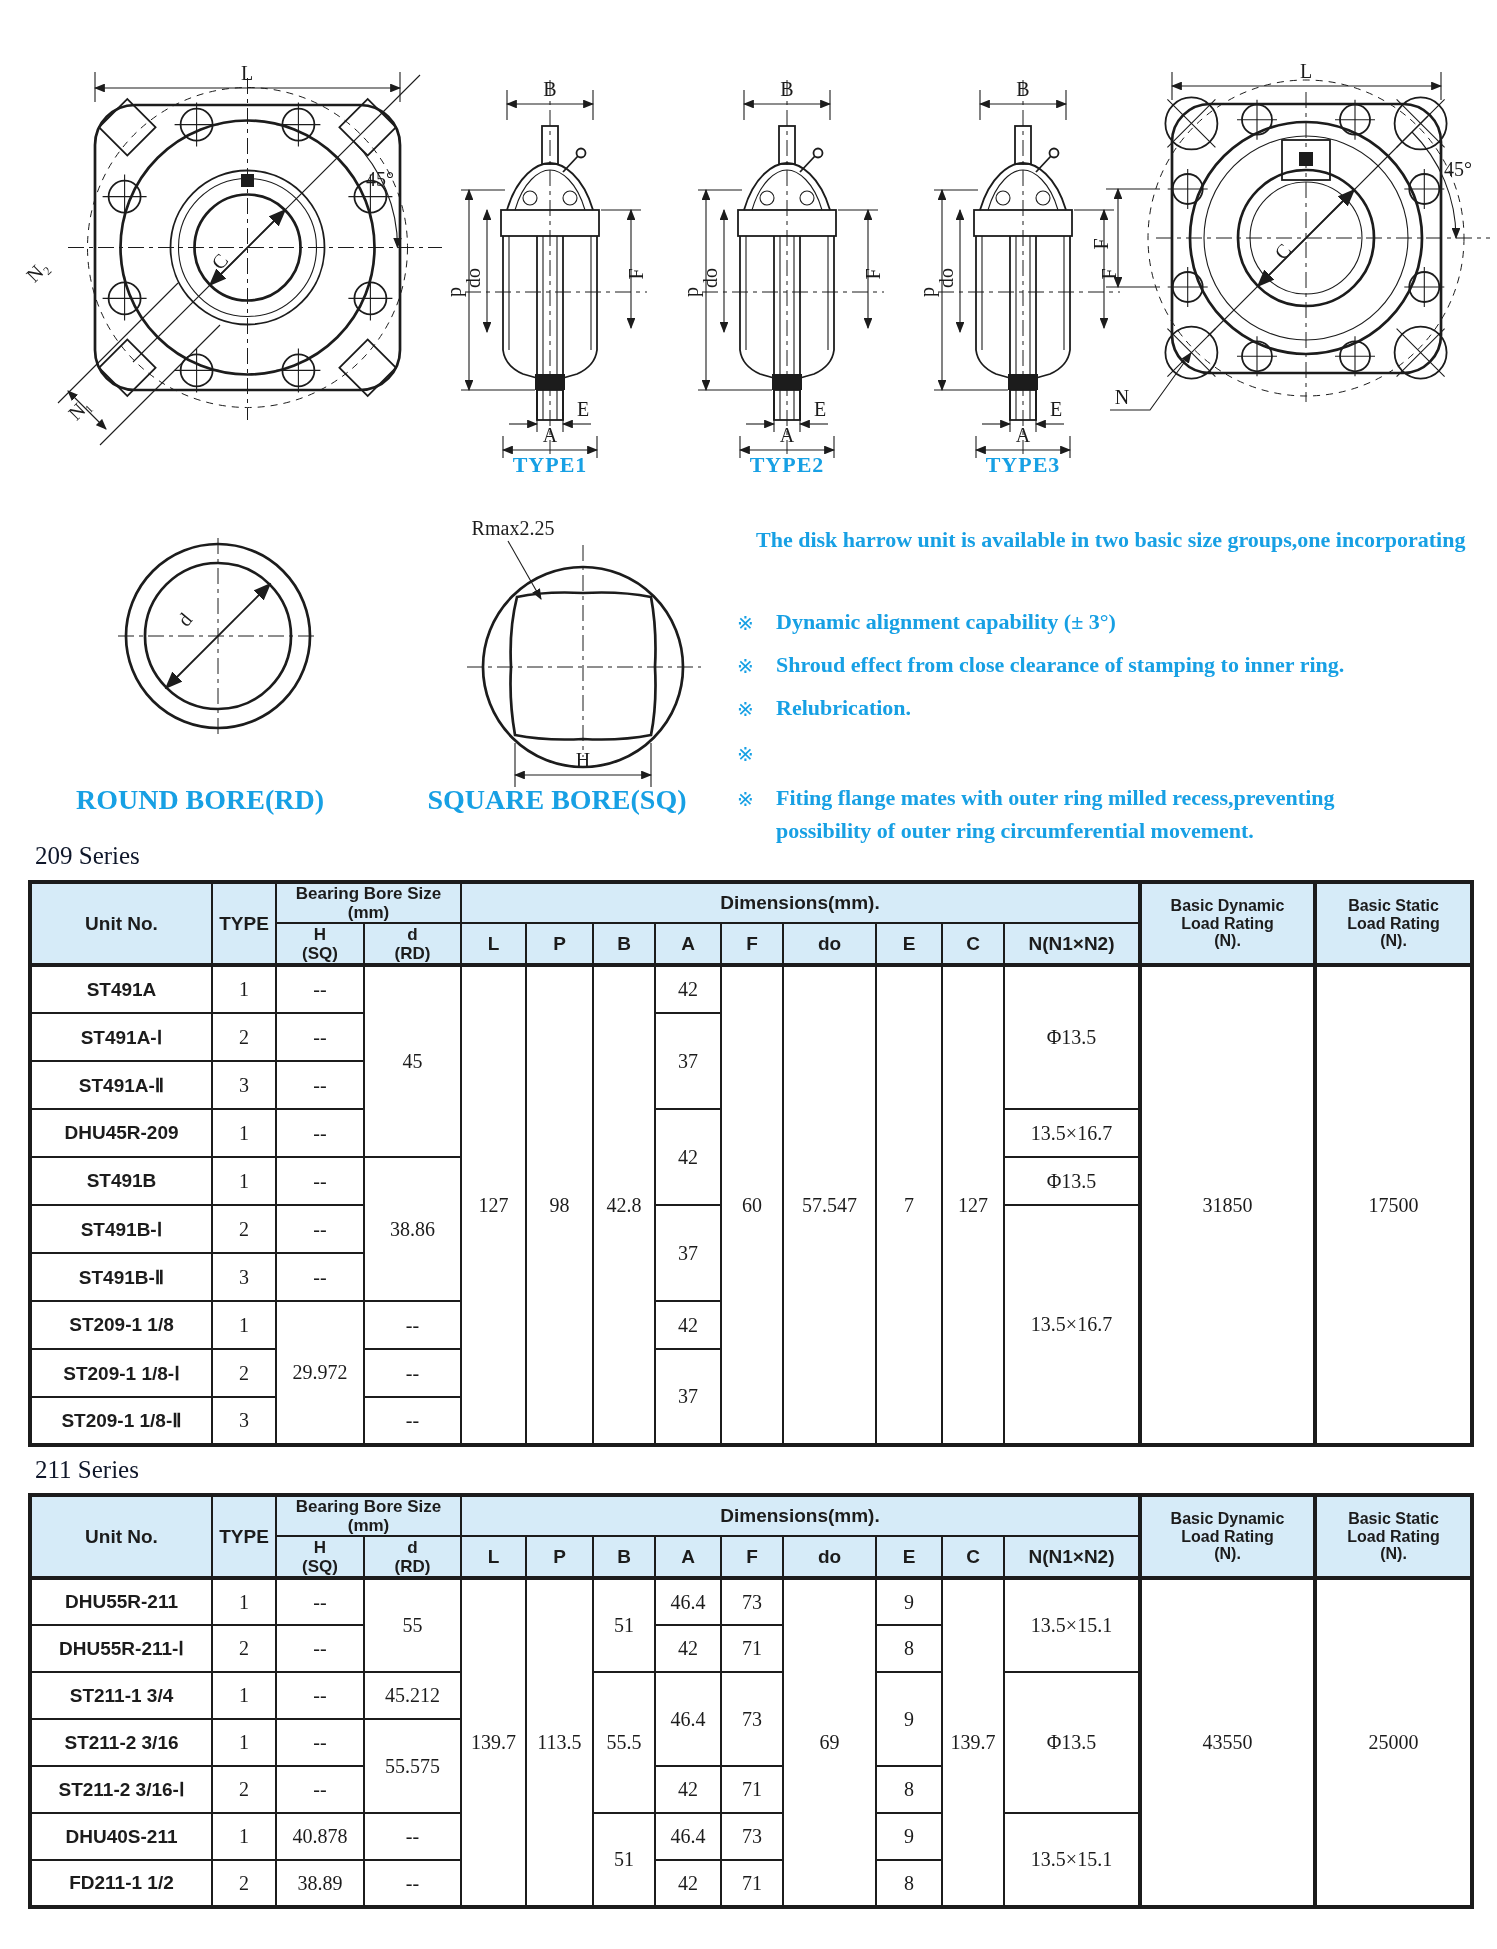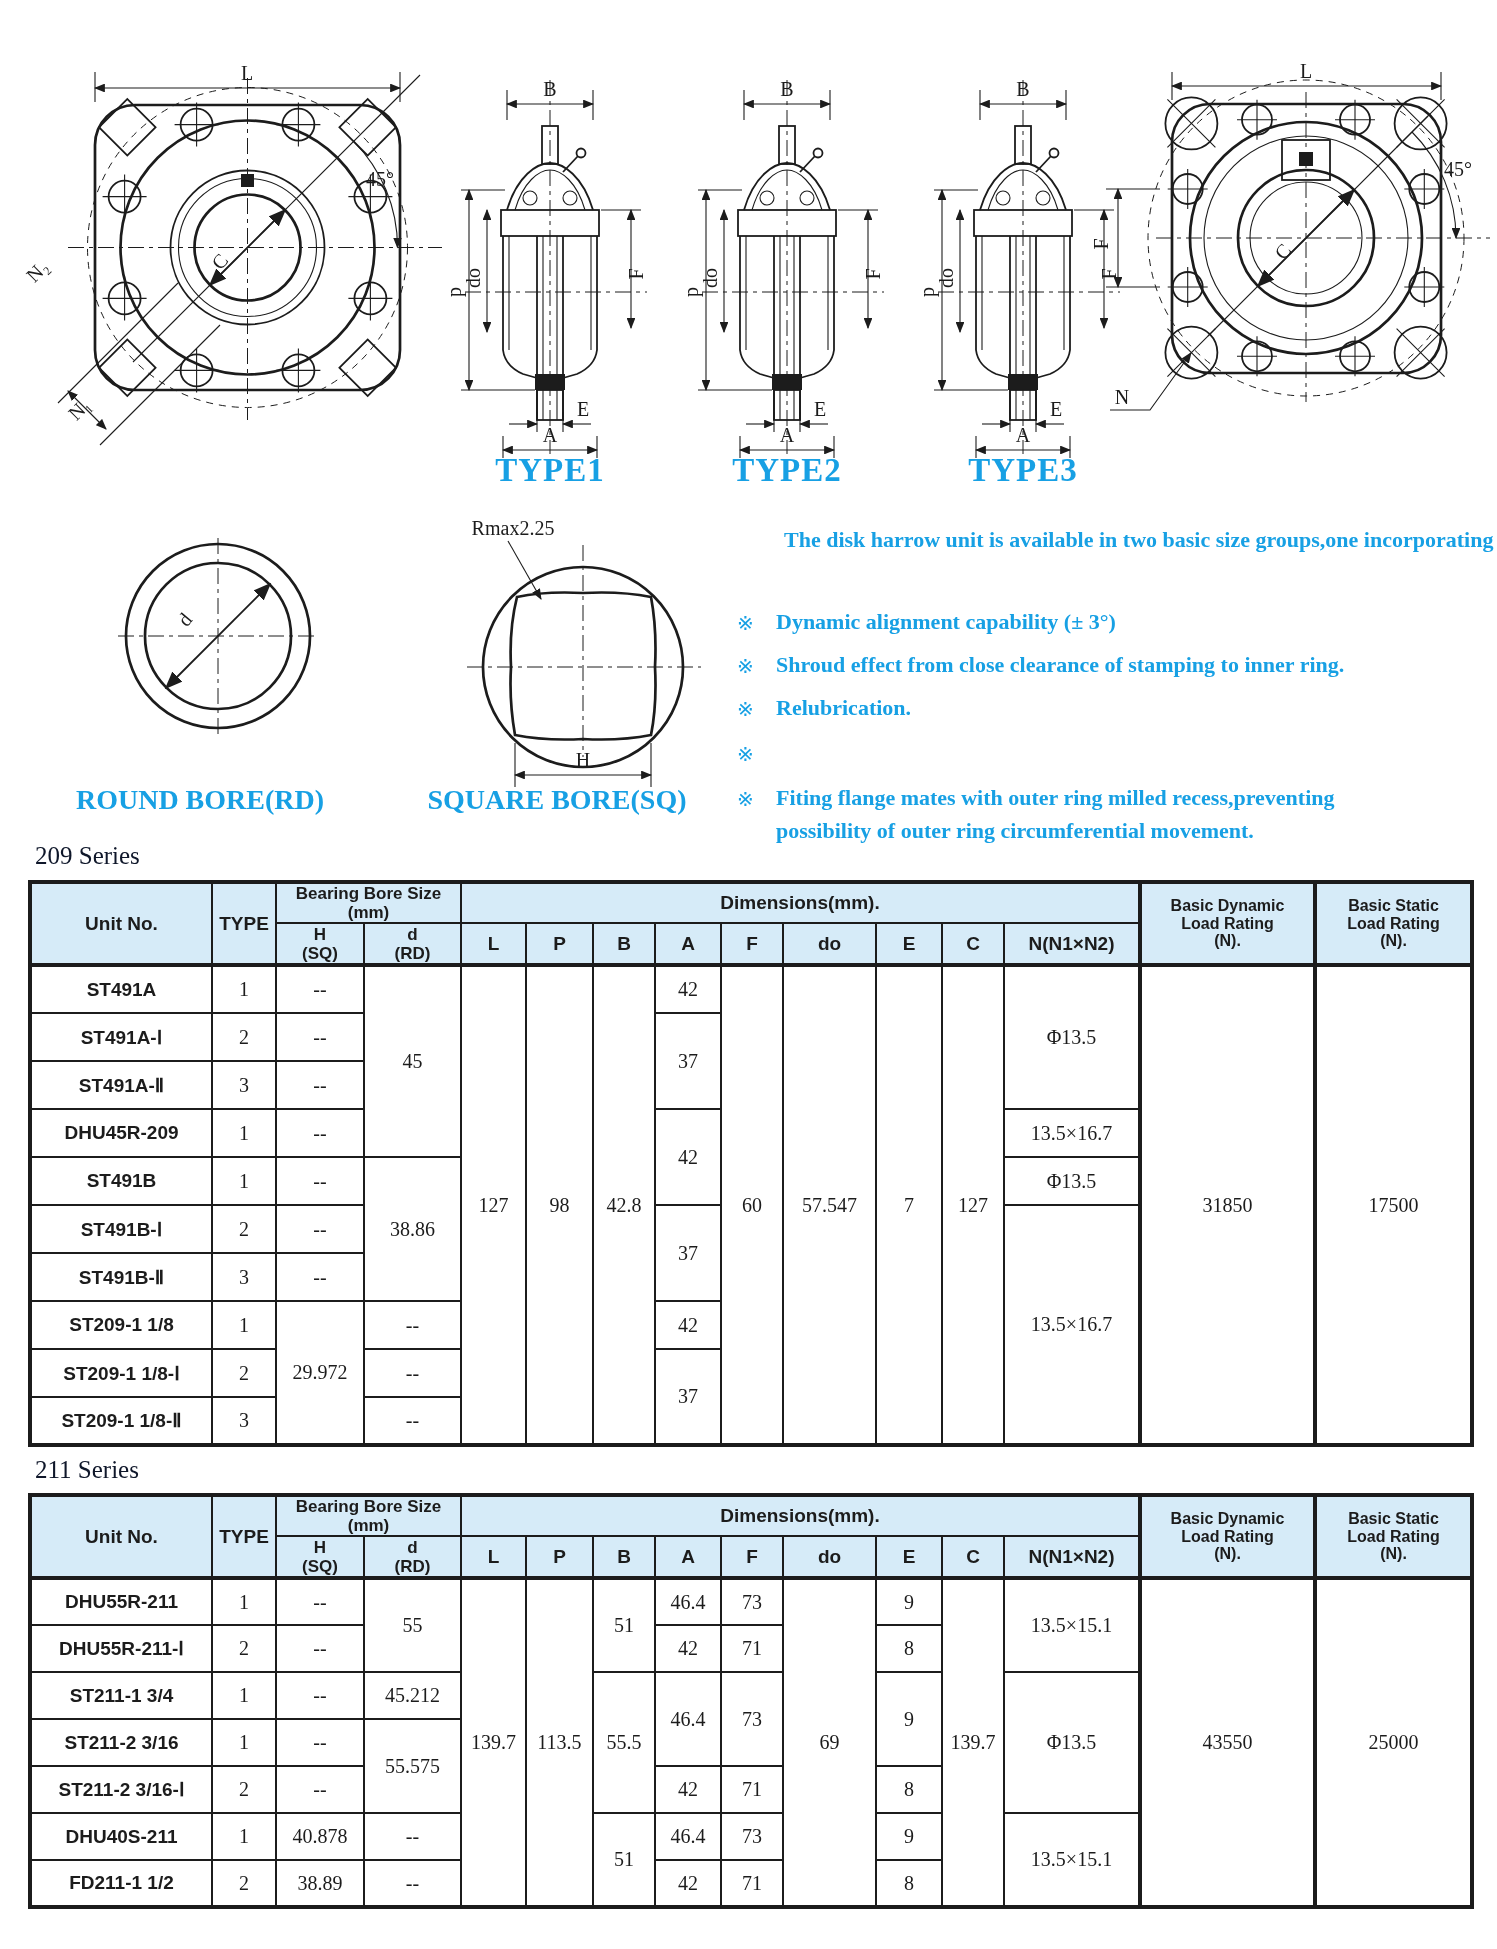--- a/index.html
+++ b/index.html
@@ -15,21 +15,21 @@
   .s-thk{stroke-width:2.7;}
   .cl{stroke-width:1;stroke-dasharray:16 5 4 5;}
   .dsh{stroke-width:1;stroke-dasharray:7 6;}
   .fillk{fill:#1c1c1c;stroke:none;}
   svg text{font-family:"Liberation Serif","DejaVu Serif",serif;font-size:20px;
            fill:#1c1c1c;stroke:none;text-anchor:middle;}
 
   
   .blue-h{color:#17a0e4;font-family:"Liberation Serif","DejaVu Serif",serif;
           font-weight:bold;text-align:center;}
-  .type-label{font-size:33px;letter-spacing:1px;}
+  .type-label{font-size:22px;letter-spacing:1px;}
   .bore-label{font-size:28px;}
   .intro-line{position:absolute;color:#17a0e4;font-family:"Liberation Serif","DejaVu Serif",serif;
           font-weight:bold;font-size:22px;white-space:nowrap;}
   .feat-marker{position:absolute;color:#17a0e4;font-size:20px;font-family:"DejaVu Sans",sans-serif;}
   .series-title{position:absolute;font-family:"Liberation Serif","DejaVu Serif",serif;
           font-size:25px;color:#0f172a;}
 
   
   table{border-collapse:collapse;table-layout:fixed;position:absolute;
         border:4px solid #1c1c1c;background:#fff;}
@@ -373,21 +373,21 @@
     <path d="M92,92 Q120,86 158,88 Q196,86 226,92 Q232,124 230,162 Q232,200 226,230 Q196,236 158,234 Q120,236 90,230 Q84,196 86,162 Q84,124 92,92 Z" class="s-thk"></path>
     <line x1="90" y1="238" x2="90" y2="282" class="s-thin"></line>
     <line x1="226" y1="238" x2="226" y2="282" class="s-thin"></line>
     <line x1="90" y1="270" x2="226" y2="270" class="s-thin" marker-start="url(#m7)" marker-end="url(#m7)"></line>
     <text x="158" y="262" font-size="21">H</text>
   </svg>
 
   <div class="abs blue-h bore-label" style="left:50px;top:784px;width:300px;">ROUND BORE(RD)</div>
   <div class="abs blue-h bore-label" style="left:407px;top:784px;width:300px;">SQUARE BORE(SQ)</div>
 
-  <div class="intro-line" style="left:756px;top:527px;margin-left:28px;">The disk harrow unit is available in two basic size groups,one incorporating</div>
+  <div class="intro-line" style="left:756px;top:527px;">The disk harrow unit is available in two basic size groups,one incorporating</div>
 
   <div class="feat-marker" style="left:737px;top:611px;">※</div>
   <div class="intro-line" style="left:776px;top:609px;">Dynamic alignment capability (± 3°)</div>
   <div class="feat-marker" style="left:737px;top:654px;">※</div>
   <div class="intro-line" style="left:776px;top:652px;">Shroud effect from close clearance of stamping to inner ring.</div>
   <div class="feat-marker" style="left:737px;top:697px;">※</div>
   <div class="intro-line" style="left:776px;top:695px;">Relubrication.</div>
   <div class="feat-marker" style="left:737px;top:742px;">※</div>
   <div class="feat-marker" style="left:737px;top:787px;">※</div>
   <div class="intro-line" style="left:776px;top:785px;">Fiting flange mates with outer ring milled recess,preventing</div>

